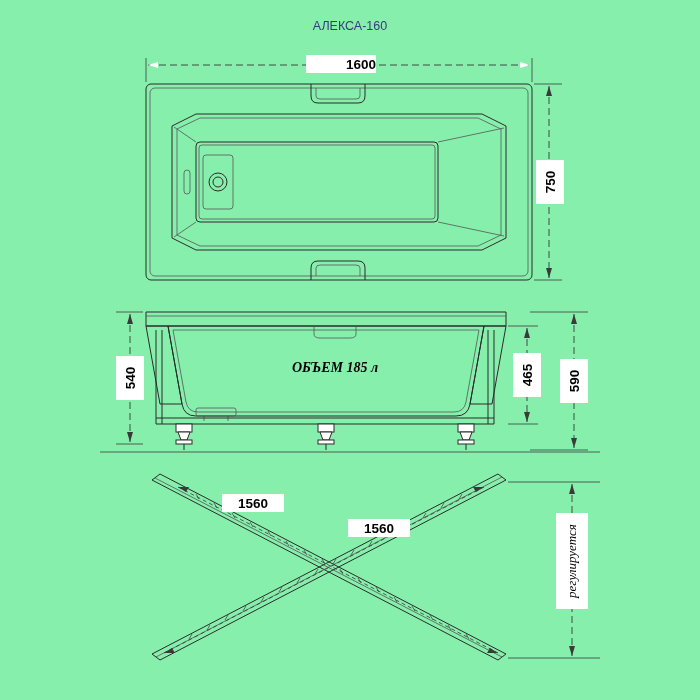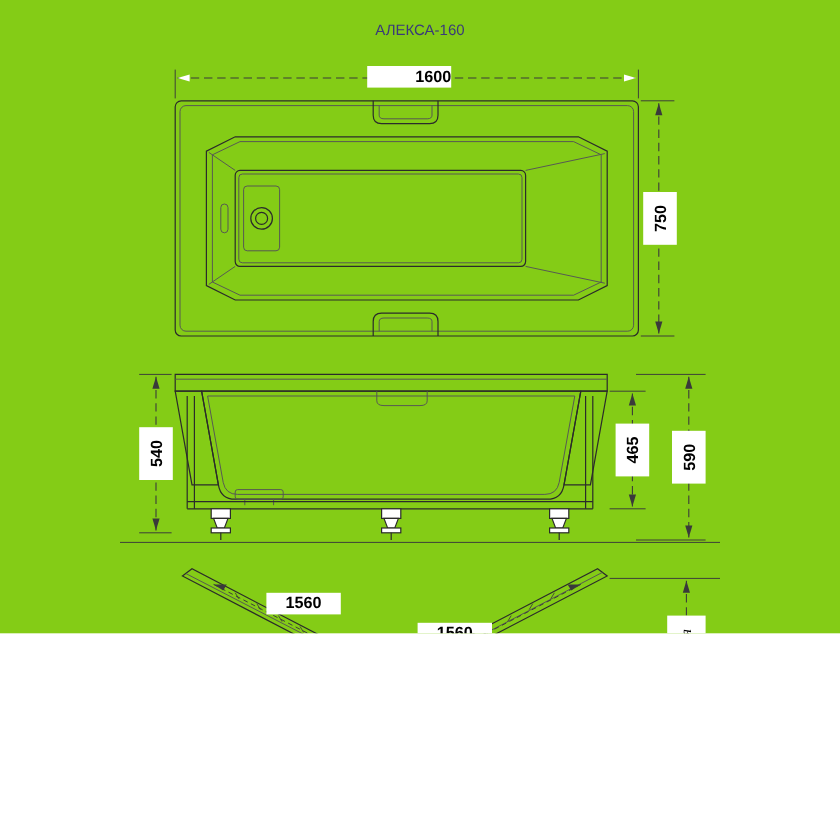--- a/index.html
+++ b/index.html
@@ -6,22 +6,22 @@
     margin: 0;
     padding: 0;
     background: #ffffff;
   }
   body {
     font-family: "Liberation Sans", sans-serif;
   }
   #page {
     position: relative;
     width: 700px;
-    height: 528px;
-    background: #84cc16;
+    height: 700px;
+    background: #86efac;
     overflow: hidden;
     text-decoration: underline;
   }
   #page svg {
     position: absolute;
     left: 0;
     top: 0;
   }
   .ttl {
     font-family: "Liberation Sans", sans-serif;
@@ -263,20 +263,23 @@
   <div style="position:absolute; left:306px; top:55px; width:70px; text-align:right; background:#ffffff;">
     <span class="dimtxt" style="font-size:13.5px; font-weight:bold;">1600</span>
   </div>
 
   <div style="position:absolute; left:528px; top:168px; width:44px; height:28px;">
     <div style="transform:rotate(-90deg); transform-origin:center center; width:44px; height:28px; display:flex; align-items:center; justify-content:center; background:#ffffff;">
       <span class="dimtxt" style="font-size:13.5px; font-weight:bold;">750</span>
     </div>
   </div>
 
+  <div style="position:absolute; left:230px; top:358px; width:210px; text-align:center;">
+    <span class="voltxt" style="font-size:14px;">ОБЪЕМ 185 л</span>
+  </div>
 
   <div style="position:absolute; left:108px; top:364px; width:44px; height:28px;">
     <div style="transform:rotate(-90deg); transform-origin:center center; width:44px; height:28px; display:flex; align-items:center; justify-content:center; background:#ffffff;">
       <span class="dimtxt" style="font-size:13.5px; font-weight:bold;">540</span>
     </div>
   </div>
 
   <div style="position:absolute; left:505px; top:361px; width:44px; height:28px;">
     <div style="transform:rotate(-90deg); transform-origin:center center; width:44px; height:28px; display:flex; align-items:center; justify-content:center; background:#ffffff;">
       <span class="dimtxt" style="font-size:13.5px; font-weight:bold;">465</span>

